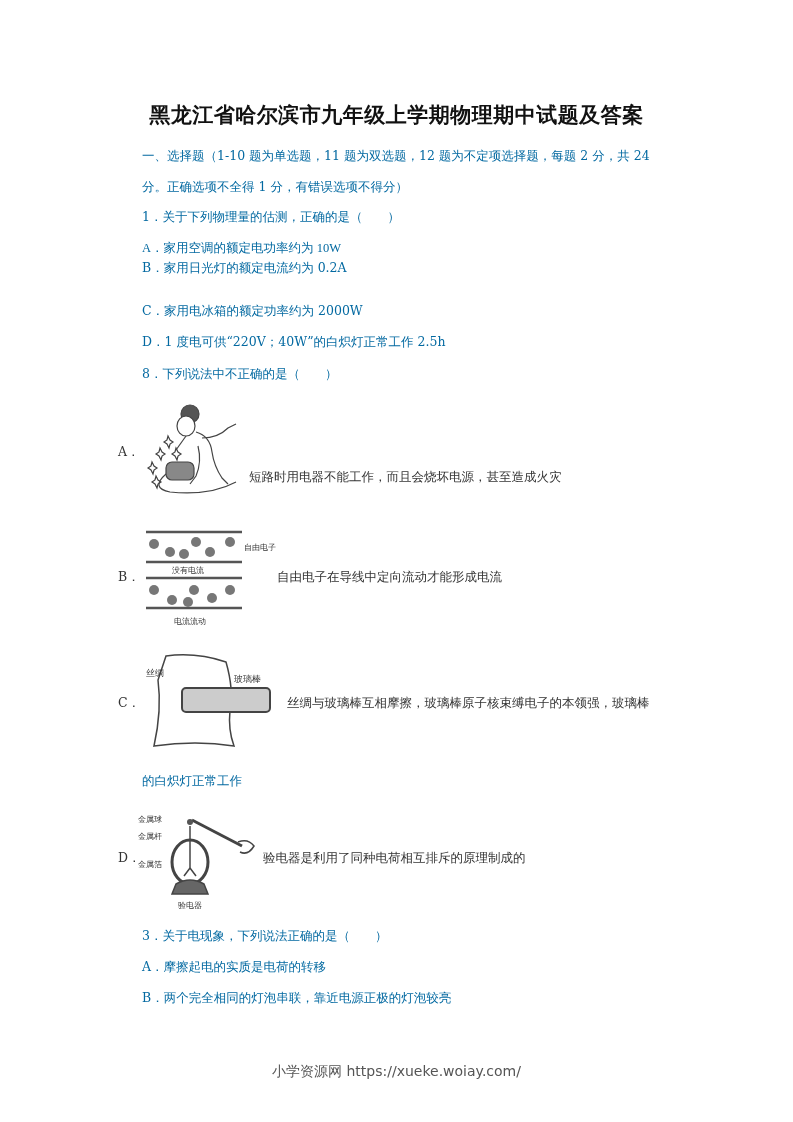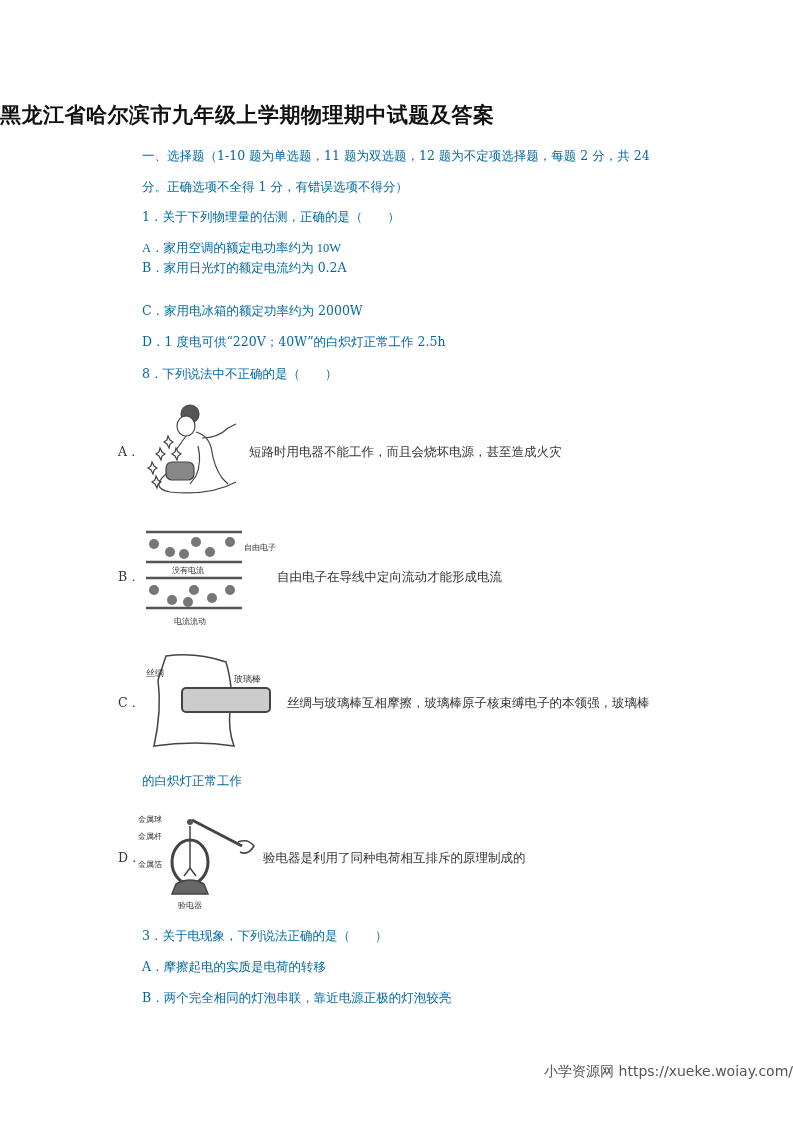--- a/index.html
+++ b/index.html
@@ -1,25 +1,25 @@
 <!DOCTYPE html>
 <html><head>
 <meta charset="utf-8">
 <style>
   html, body { margin:0; padding:0; background:#ffffff; }
   body { width:793px; height:1122px; position:relative; overflow:hidden;
          font-family:"DejaVu Serif","Liberation Serif",serif; color:#222; }
-  .title { position:absolute; top:101px; left:0; width:793px; 
+  .title { position:absolute; top:101px; left:0; width:793px; text-align:center;
            font-family:"DejaVu Sans","Liberation Sans",sans-serif; font-weight:bold;
            font-size:21px; color:#111; letter-spacing:0.5px; }
   .line { position:absolute; left:118px; font-size:12.5px; white-space:nowrap; color:#0369a1;margin-left:24px; }
   .opt-img { position:absolute; }
   .opt-label { position:absolute; left:118px; font-size:12.5px; color:#333; }
   .opt-text { position:absolute; font-size:12.5px; white-space:nowrap; color:#333; }
-  .footer { position:absolute; top:1063px; left:0; width:793px; text-align:right;
+  .footer { position:absolute; top:1063px; left:0; width:793px; text-align:center;
             font-family:"DejaVu Sans","Liberation Sans",sans-serif; font-size:14px; color:#555; }
   svg text { font-family:"DejaVu Sans","Liberation Sans",sans-serif; }
 </style>
 </head>
 <body>
 
 <div class="title">黑龙江省哈尔滨市九年级上学期物理期中试题及答案</div>
 
 <div class="line" style="top:148px;">一、选择题（1-10 题为单选题，11 题为双选题，12 题为不定项选择题，每题 2 分，共 24</div>
 <div class="line" style="top:179px;">分。正确选项不全得 1 分，有错误选项不得分）</div>
@@ -41,21 +41,21 @@
       <path d="M56 34 Q70 38 72 54 Q74 68 82 80 L88 86"></path>
       <path d="M62 40 Q78 40 88 30 L96 26"></path>
       <path d="M58 48 Q62 64 56 78 L50 86"></path>
       <path d="M46 38 L36 52"></path>
       <rect x="26" y="64" width="28" height="18" rx="6" fill="#888"></rect>
       <path d="M26 76 Q10 90 30 94 Q70 98 96 84"></path>
       <path d="M8 70 l3 -2 l1 -4 l2 4 l3 2 l-3 2 l-1 4 l-2 -4 z M16 56 l3 -2 l1 -4 l2 4 l3 2 l-3 2 l-1 4 l-2 -4 z M24 44 l3 -2 l1 -4 l2 4 l3 2 l-3 2 l-1 4 l-2 -4 z M12 84 l3 -2 l1 -4 l2 4 l3 2 l-3 2 l-1 4 l-2 -4 z M32 56 l3 -2 l1 -4 l2 4 l3 2 l-3 2 l-1 4 l-2 -4 z"></path>
     </g>
   </svg>
 </div>
-<div class="opt-text" style="left:249px; top:444px;">短路时用电器不能工作，而且会烧坏电源，甚至造成火灾</div>
+<div class="opt-text" style="left:249px; top:469px;">短路时用电器不能工作，而且会烧坏电源，甚至造成火灾</div>
 
 <div class="opt-label" style="top:569px;">B．</div>
 <div class="opt-img" style="left:144px; top:528px; width:140px; height:100px;text-align:center;">
   <svg width="140" height="100" viewBox="0 0 140 100">
     <g stroke="#555" stroke-width="2.5">
       <line x1="2" y1="4" x2="98" y2="4"></line>
       <line x1="2" y1="34" x2="98" y2="34"></line>
       <line x1="2" y1="50" x2="98" y2="50"></line>
       <line x1="2" y1="80" x2="98" y2="80"></line>
     </g>

